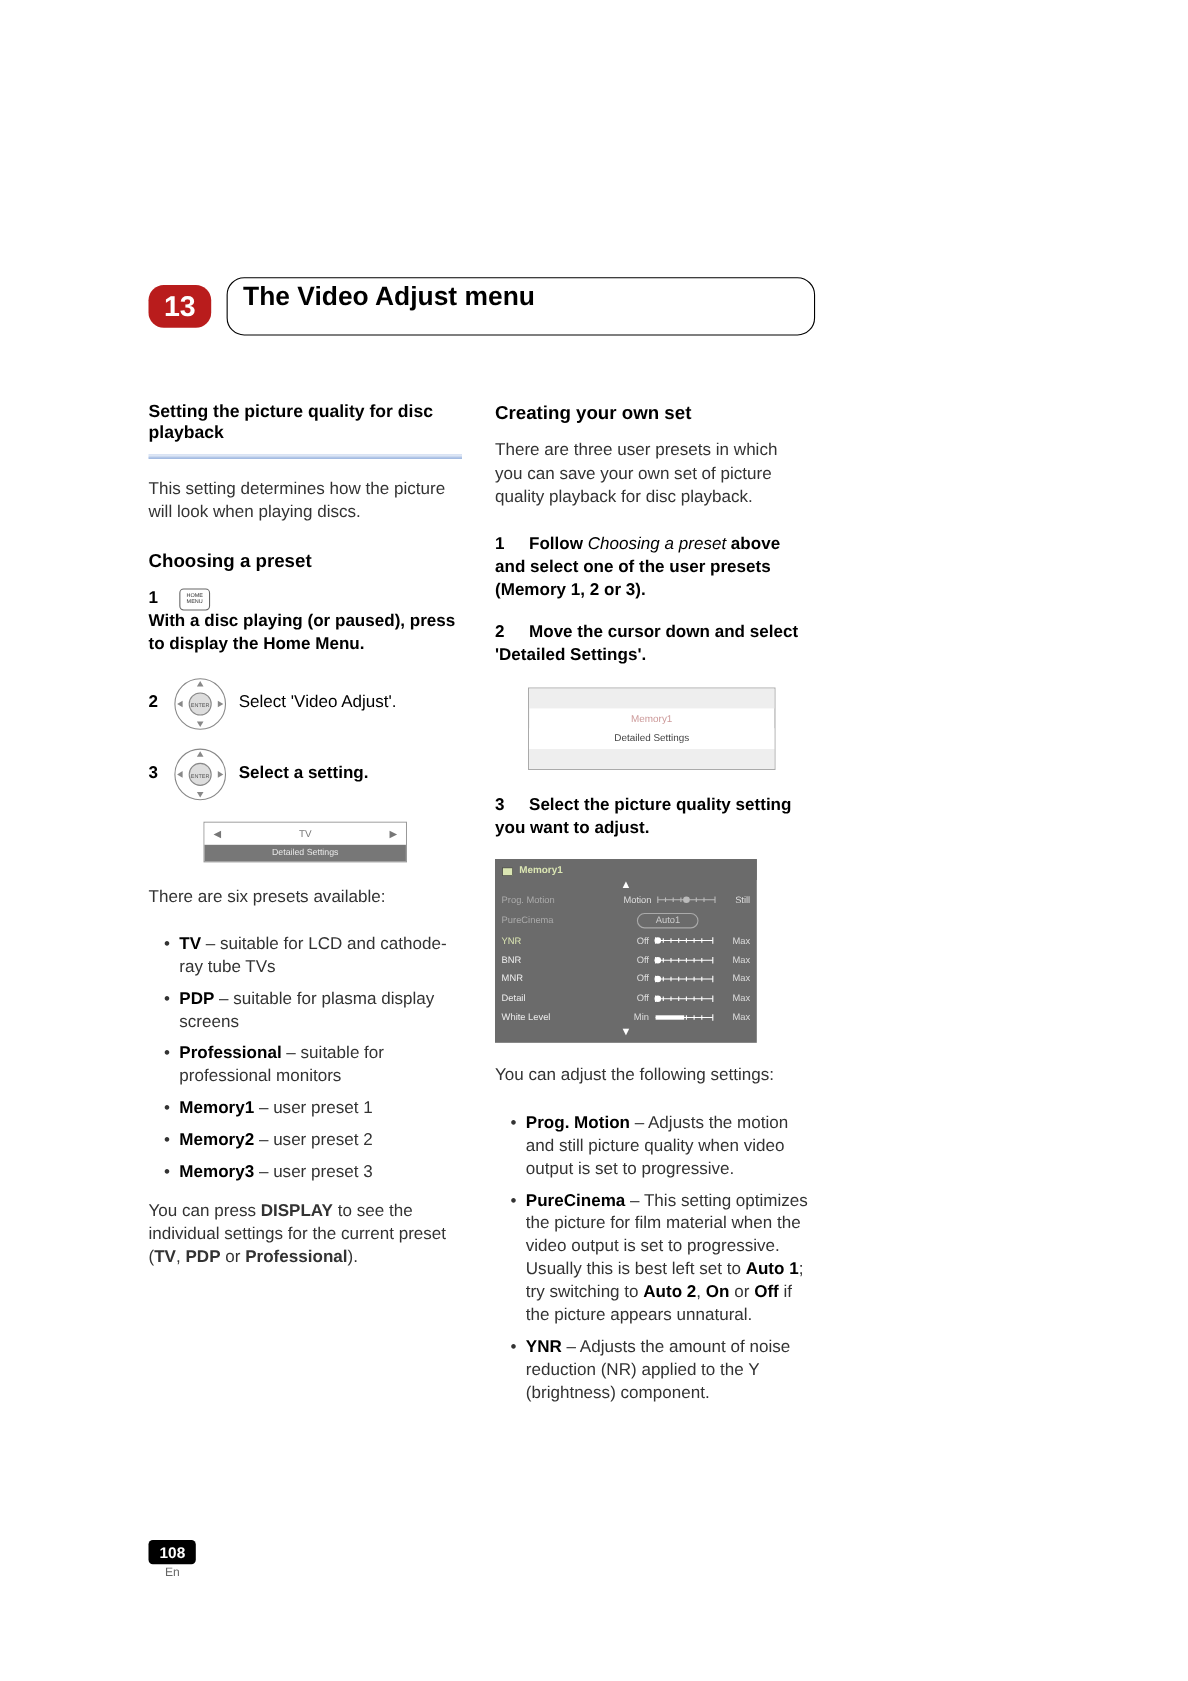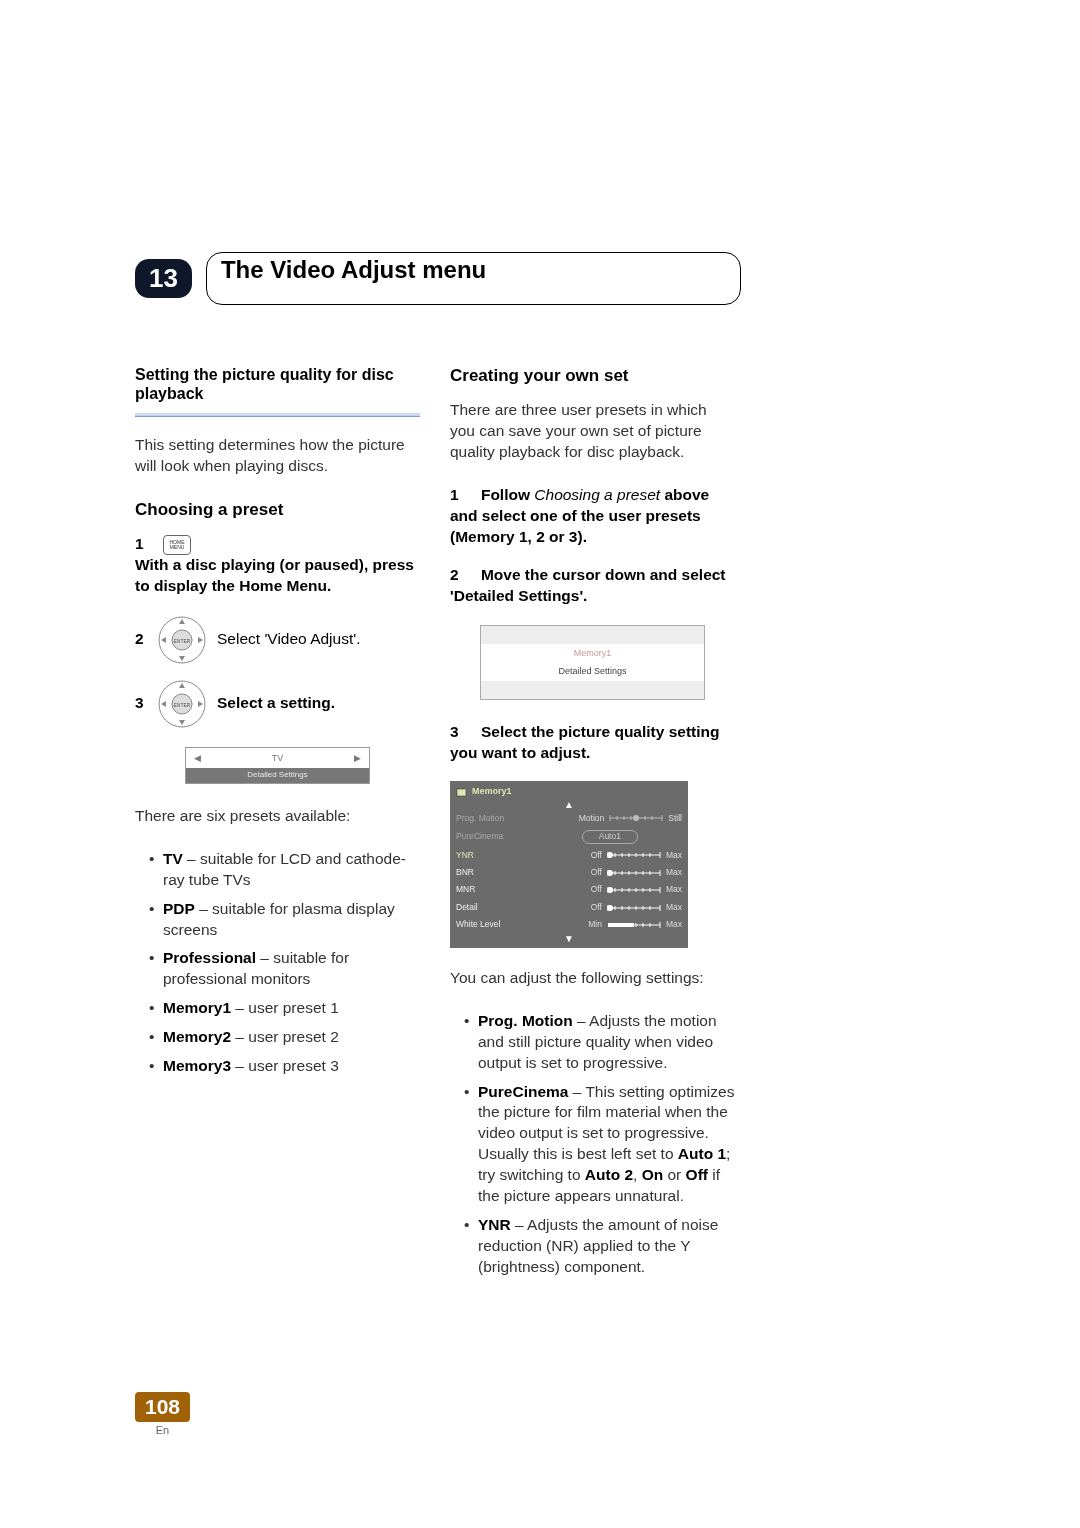--- a/index.html
+++ b/index.html
@@ -1,19 +1,19 @@
 <!DOCTYPE html>
 <html><head>
 <meta charset="utf-8">
 <style>
   * { box-sizing: border-box; margin: 0; padding: 0; }
   html, body { width: 1080px; height: 1528px; background: #fff; font-family: Arial, Helvetica, sans-serif; color: #000; }
   .page { position: relative; width: 1080px; height: 1528px; padding: 252px 125px 0 135px; }
   .chapter-bar { display: flex; align-items: center; margin-bottom: 60px; }
-  .chapter-badge { background: #0f172a; color: #fff; font-weight: bold; font-size: 26px; padding: 4px 14px; border-radius: 14px; margin-right: 14px; }
+  .chapter-badge { background: #b91c1c; color: #fff; font-weight: bold; font-size: 26px; padding: 4px 14px; border-radius: 14px; margin-right: 14px; }
   .chapter-pill { flex: 0 0 auto; display: inline-flex; align-items: center; border: 1.5px solid #000; border-radius: 16px; padding: 3px 18px 20px 14px; min-width: 535px; }
   .chapter-pill span { font-size: 24px; font-weight: bold; color: #000; }
   .columns { display: flex; gap: 30px; }
   .col { width: 285px; font-size: 15.5px; line-height: 1.35; }
   h1 { font-size: 16px; font-weight: bold; line-height: 1.2; margin-bottom: 10px; }
   .underline { border-top: 1px solid #c9d7ef; border-bottom: 1px solid #7ea0d8; height: 4px; background: linear-gradient(#dfe8f6,#b7c9e8); margin-bottom: 18px; width: 100%; }
   .body { color: #333; margin-bottom: 22px; }
   h2 { font-size: 17px; font-weight: bold; margin-bottom: 12px; }
   .step { font-weight: bold; margin: 6px 0 18px 0; line-height: 1.35; }
   .step .num { display: inline-block; width: 18px; }
@@ -40,24 +40,24 @@
   .panel-3 { width: 238px; margin: 12px 0 20px; background: #6b6b6b; color: #eee; font-size: 9px; padding: 0; }
   .panel-3 .p3-title { display: flex; align-items: center; gap: 4px; background: #6b6b6b; padding: 4px 6px 2px; color: #dbe6b3; font-weight: bold; }
   .panel-3 .p3-arrow-row { text-align: center; color: #fff; font-size: 10px; line-height: 10px; }
   .panel-3 table { width: 100%; border-collapse: collapse; }
   .panel-3 td { padding: 3px 6px; font-size: 8.5px; vertical-align: middle; }
   .panel-3 .muted td { color: #aaa; }
   .panel-3 .row-active td:first-child { color: #dbe6b3; }
   .panel-3 .slider { display: inline-block; vertical-align: middle; }
   .panel-3 .slider svg { display: block; }
   .panel-3 .labelL { color: #ddd; padding-right: 4px; }
-  .panel-3 .labelR { color: #ddd; padding-left: 4px; }
+  .panel-3 .labelR { color: #ddd; padding-left: 16px; }
   .panel-3 .autopill { display: inline-block; border: 1px solid #aaa; border-radius: 8px; padding: 0 16px; color: #ccc; }
   .page-num { position: absolute; left: 135px; bottom: 92px; }
-  .page-num .badge { background: #a16207; color: #fff; font-weight: bold; font-size: 21px; padding: 3px 10px; border-radius: 4px; display: inline-block; }
+  .page-num .badge { background: #000000; color: #fff; font-weight: bold; font-size: 14px; padding: 3px 10px; border-radius: 4px; display: inline-block; }
   .page-num .lang { font-size: 11px; color: #666; text-align: center; margin-top: 2px; }
   .tri { font-size: 9px; }
 </style>
 </head>
 <body>
 
 <div class="page">
 
   <div class="chapter-bar">
     <div class="chapter-badge">13</div>
@@ -129,20 +129,23 @@
 
       <ul class="bullets">
         <li><b>TV</b><span> – suitable for LCD and cathode-ray tube TVs</span></li>
         <li><b>PDP</b><span> – suitable for plasma display screens</span></li>
         <li><b>Professional</b><span> – suitable for professional monitors</span></li>
         <li><b>Memory1</b><span> – user preset 1</span></li>
         <li><b>Memory2</b><span> – user preset 2</span></li>
         <li><b>Memory3</b><span> – user preset 3</span></li>
       </ul>
 
+      <p class="body">
+        <span>You can press </span><b>DISPLAY</b><span> to see the individual settings for the current preset (</span><b>TV</b><span>, </span><b>PDP</b><span> or </span><b>Professional</b><span>).</span>
+      </p>
     </div>
 
     <div class="col">
       <h2>Creating your own set</h2>
       <p class="body">There are three user presets in which you can save your own set of picture quality playback for disc playback.</p>
 
       <p class="step">
         <span class="num">1</span>
         &nbsp;&nbsp;<span>Follow </span><span class="regular">Choosing a preset</span><span> above and select one of the user presets (Memory 1, 2 or 3).</span>
       </p>

